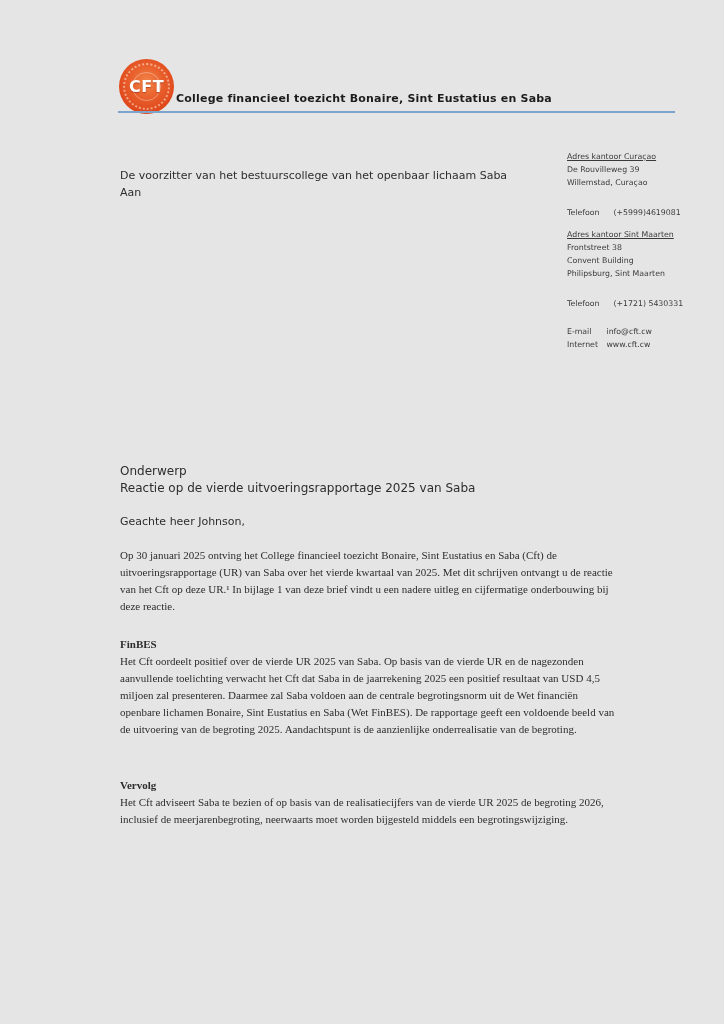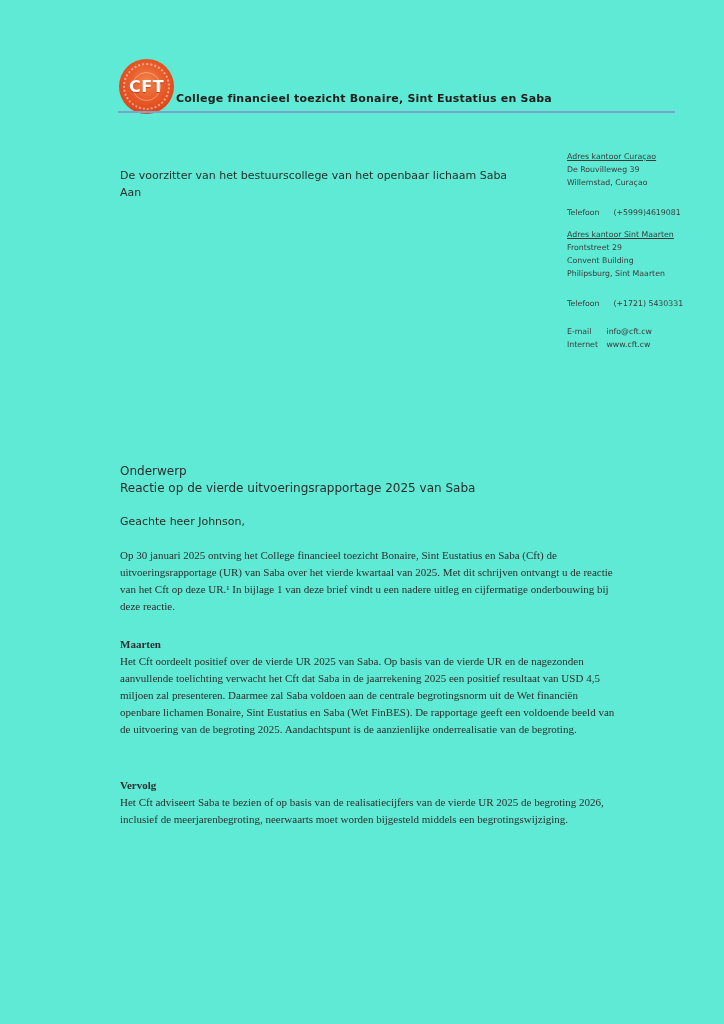--- a/index.html
+++ b/index.html
@@ -1,17 +1,17 @@
 <!DOCTYPE html>
 <html><head>
 <meta charset="utf-8">
 <style>
   html, body { margin:0; padding:0; background:#ffffff; }
   .page {
-    position:relative; width:724px; height:1024px; background:#5eead4;
+    position:relative; width:724px; height:1024px; background:#e5e5e5;
     font-family:"DejaVu Sans","Liberation Sans",sans-serif; color:#2d2d2d;
     overflow:hidden;
   }
   
   .logo {
     position:absolute; left:119px; top:59px; width:55px; height:55px;
     border-radius:50%;
     background: radial-gradient(circle at 50% 42%, #f28549 0%, #e85e2b 40%, #e0481c 70%, #d03a12 100%);
     display:flex; align-items:center; justify-content:center;
   }
@@ -86,21 +86,21 @@
       <div class="office-title">Adres kantoor Curaçao</div>
       <div>De Rouvilleweg 39</div>
       <div>Willemstad, Curaçao</div>
       <div class="phone-row">
         <span class="inline-label">Telefoon</span>
         <span>(+5999)4619081</span>
       </div>
     </div>
     <div class="office">
       <div class="office-title">Adres kantoor Sint Maarten</div>
-      <div>Frontstreet 29</div>
+      <div>Frontstreet 38</div>
       <div>Convent Building</div>
       <div>Philipsburg, Sint Maarten</div>
       <div class="phone-row">
         <span class="inline-label">Telefoon</span>
         <span>(+1721) 5430331</span>
       </div>
     </div>
     <div class="net-block">
       <div>
         <span class="inline-label">E-mail</span>
@@ -119,21 +119,21 @@
     <div>Reactie op de vierde uitvoeringsrapportage 2025 van Saba</div>
   </div>
 
   <div class="salutation">Geachte heer Johnson,</div>
 
   <div class="para p-intro">
     <div>Op 30 januari 2025 ontving het College financieel toezicht Bonaire, Sint Eustatius en Saba (Cft) de uitvoeringsrapportage (UR) van Saba over het vierde kwartaal van 2025. Met dit schrijven ontvangt u de reactie van het Cft op deze UR.¹ In bijlage 1 van deze brief vindt u een nadere uitleg en cijfermatige onderbouwing bij deze reactie.</div>
   </div>
 
   <div class="para p-oordeel">
-    <div class="para-heading">Maarten</div>
+    <div class="para-heading">FinBES</div>
     <div>Het Cft oordeelt positief over de vierde UR 2025 van Saba. Op basis van de vierde UR en de nagezonden aanvullende toelichting verwacht het Cft dat Saba in de jaarrekening 2025 een positief resultaat van USD 4,5 miljoen zal presenteren. Daarmee zal Saba voldoen aan de centrale begrotingsnorm uit de Wet financiën openbare lichamen Bonaire, Sint Eustatius en Saba (Wet FinBES). De rapportage geeft een voldoende beeld van de uitvoering van de begroting 2025. Aandachtspunt is de aanzienlijke onderrealisatie van de begroting.</div>
   </div>
 
   <div class="para p-vervolg">
     <div class="para-heading">Vervolg</div>
     <div>Het Cft adviseert Saba te bezien of op basis van de realisatiecijfers van de vierde UR 2025 de begroting 2026, inclusief de meerjarenbegroting, neerwaarts moet worden bijgesteld middels een begrotingswijziging.</div>
   </div>
 
 </div>
 

